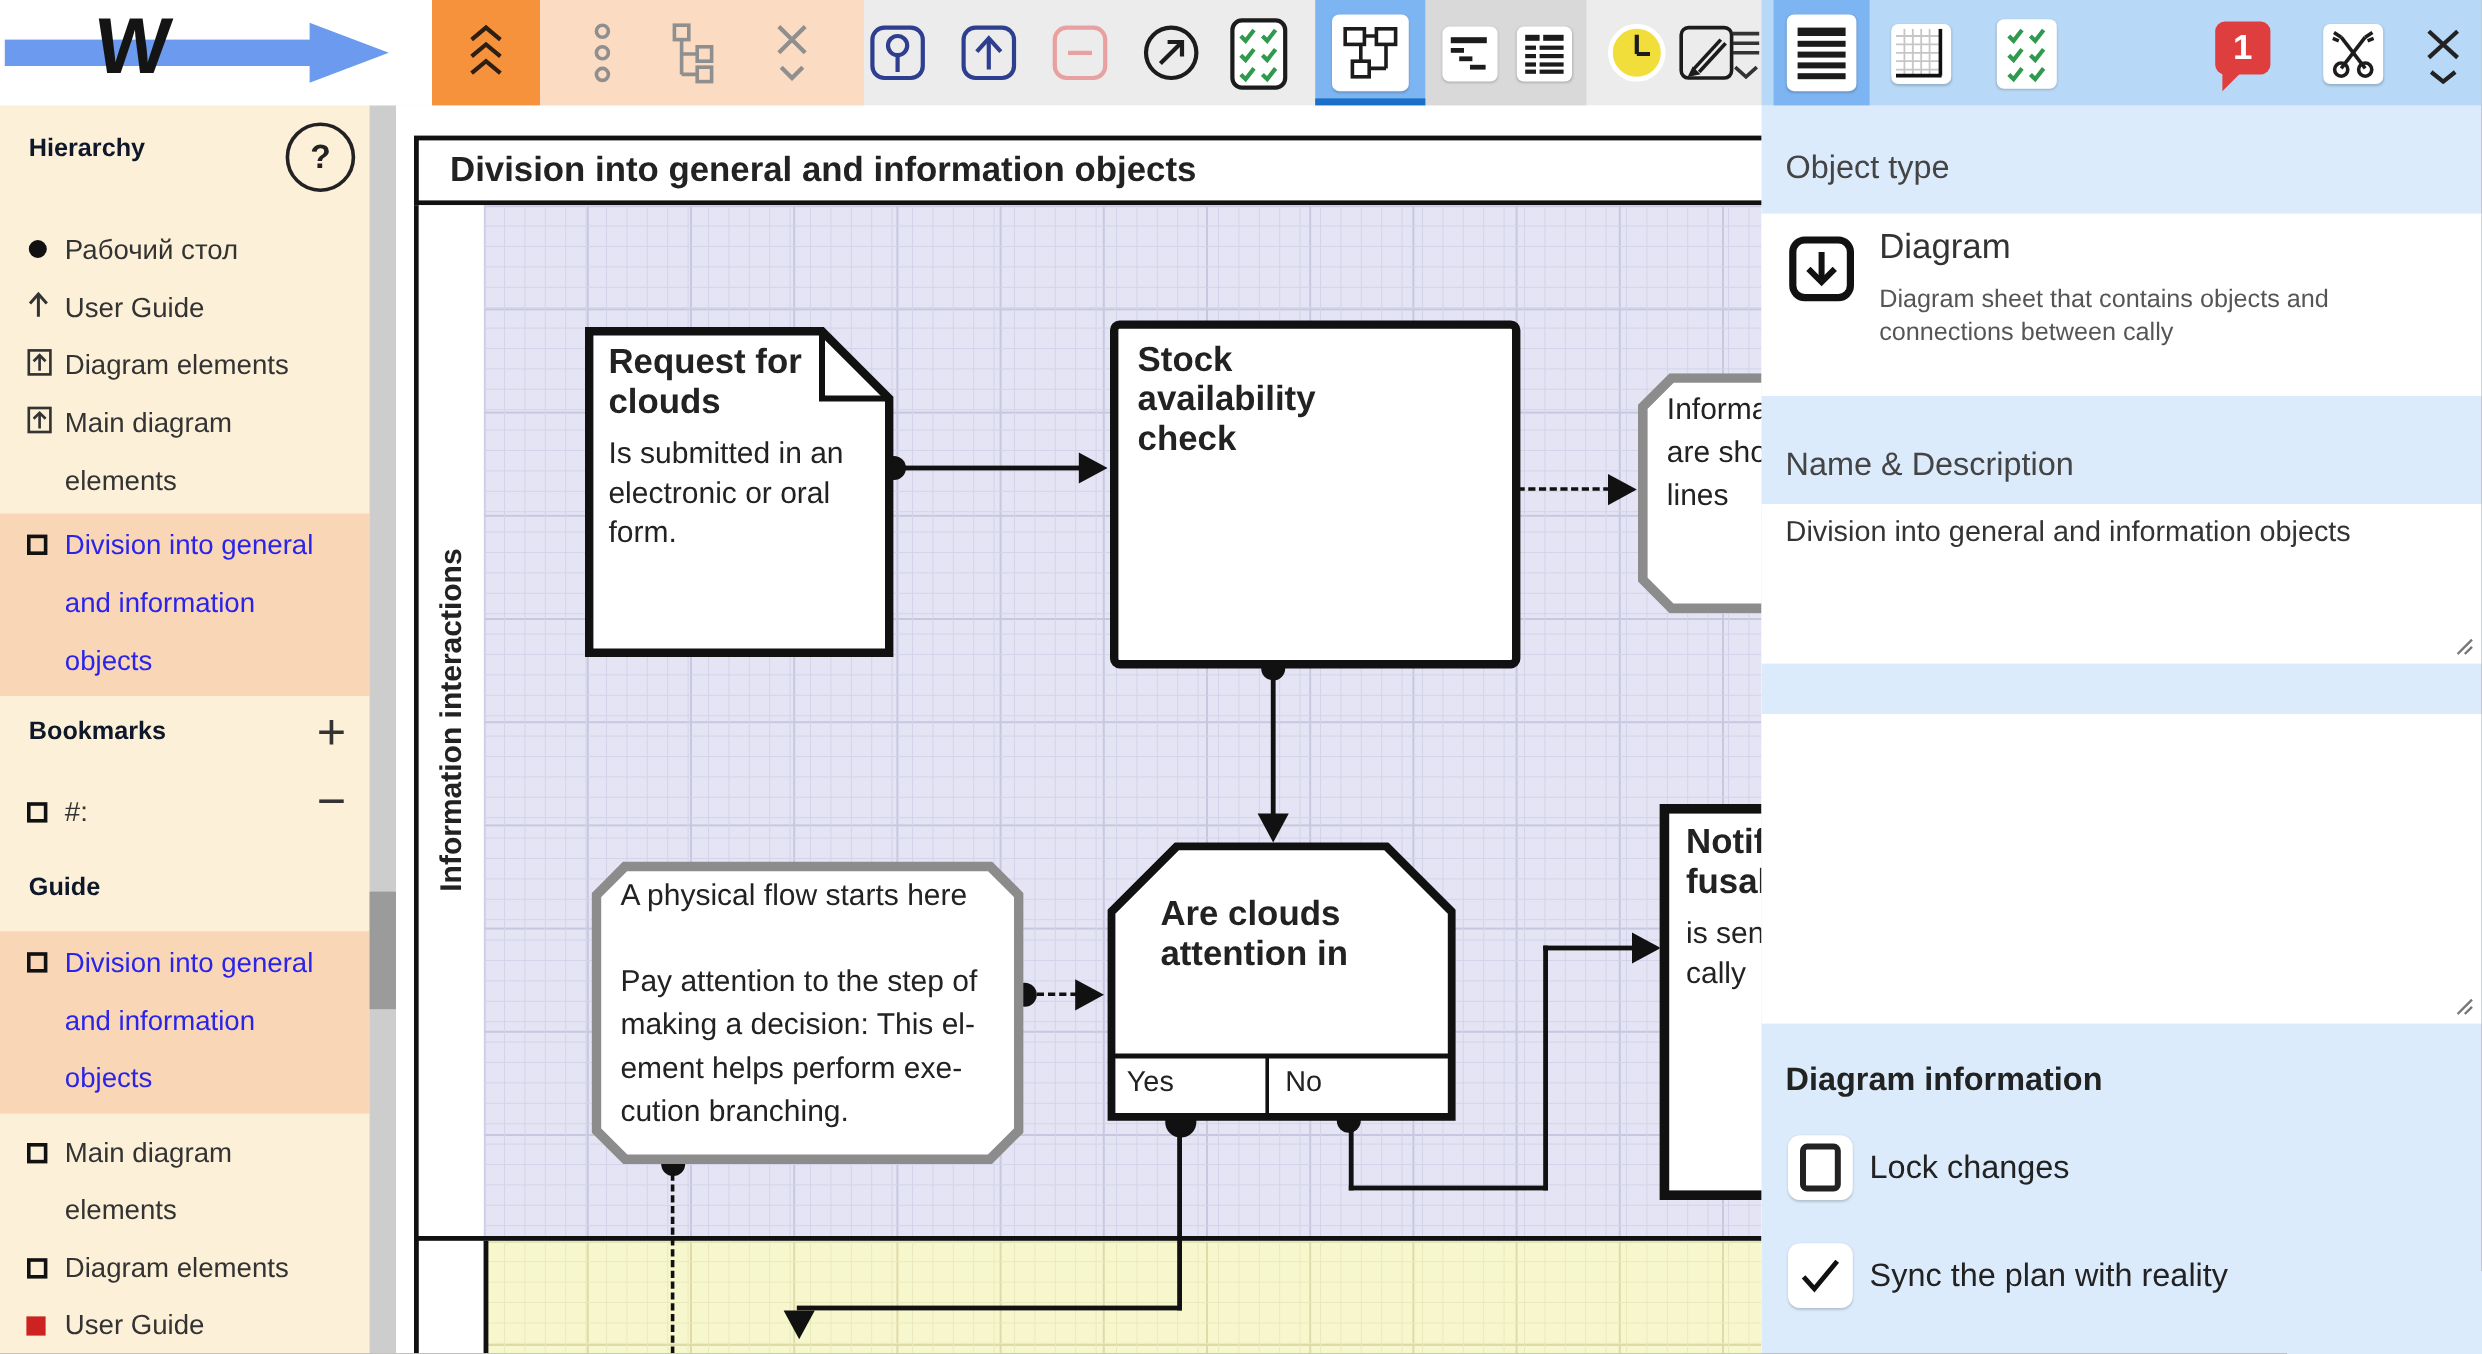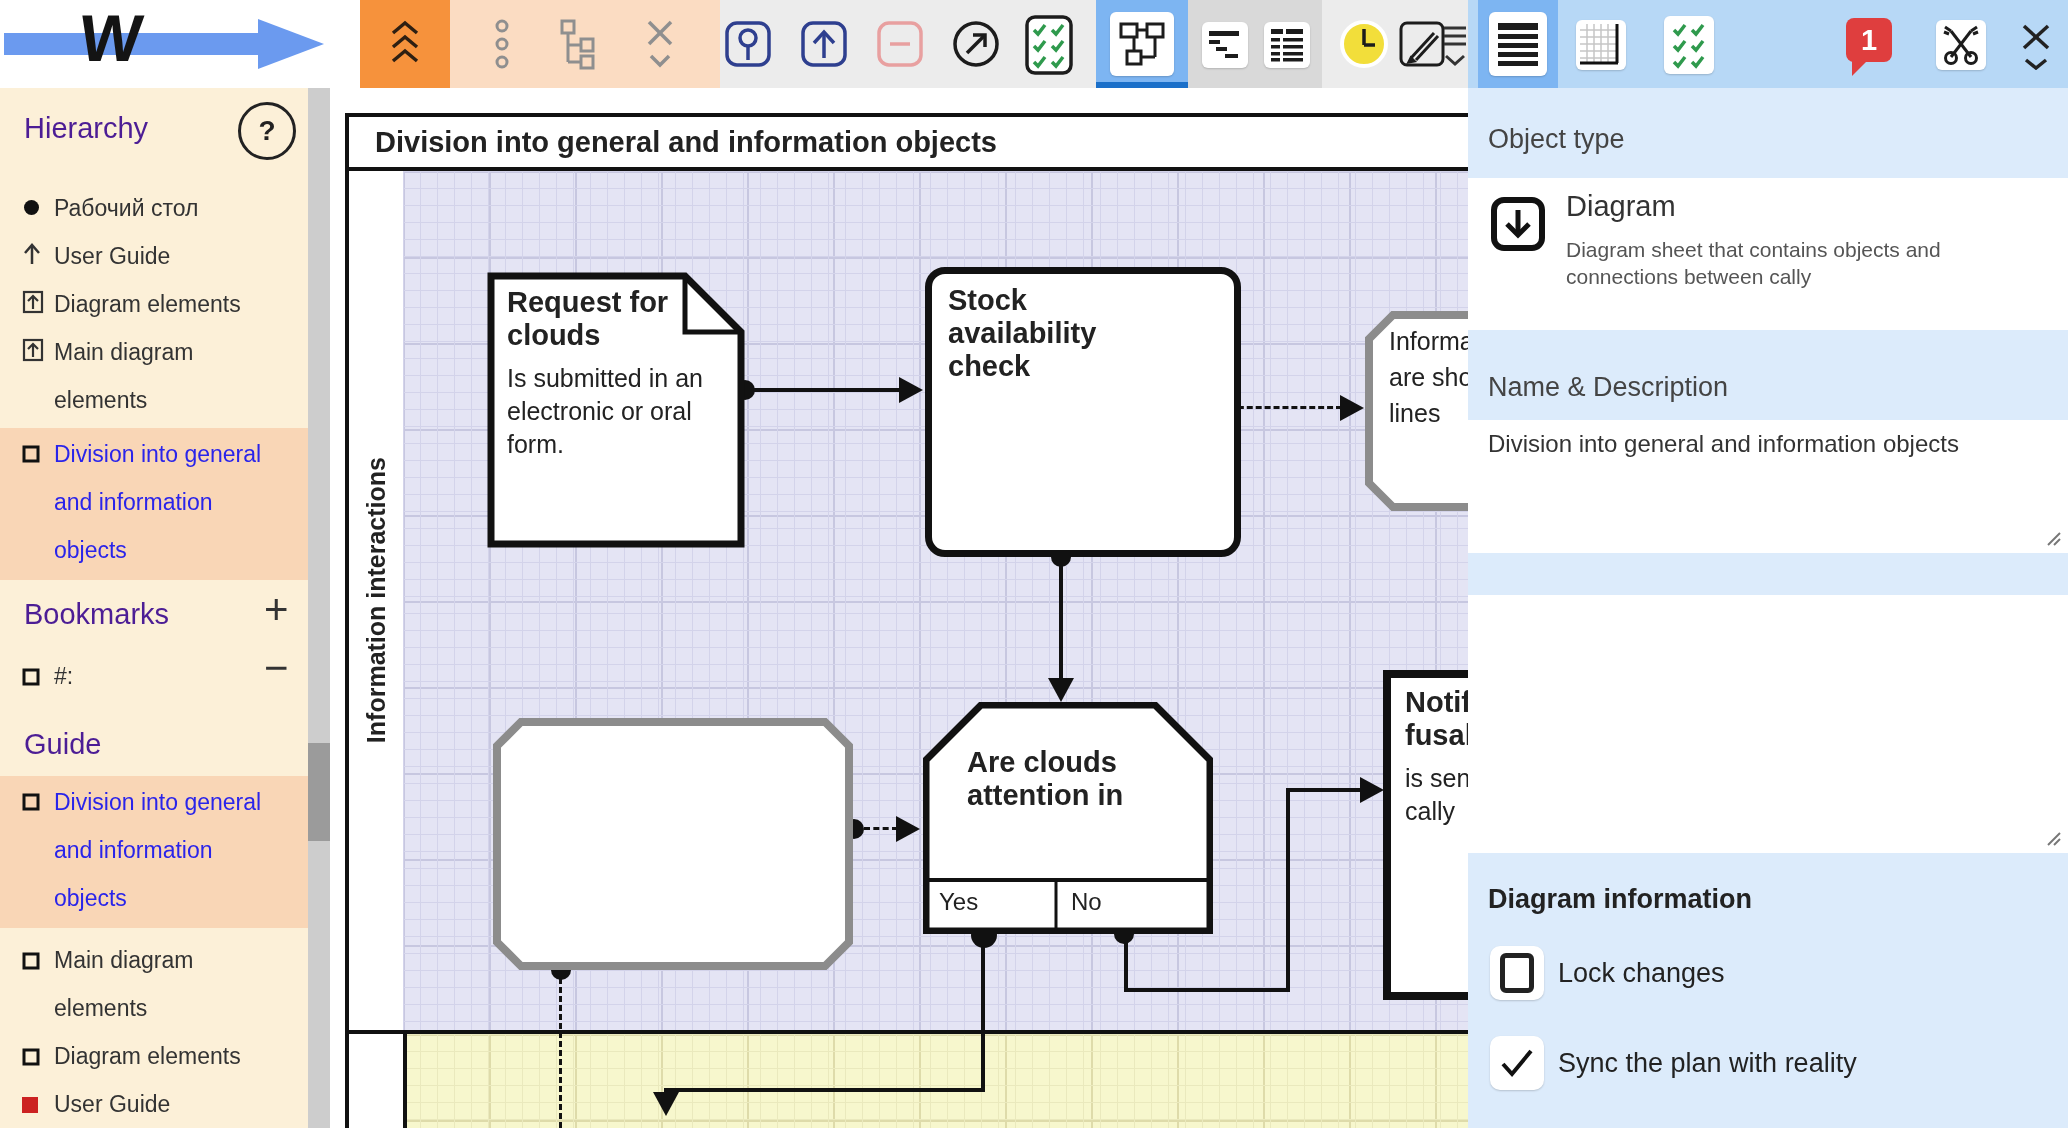--- a/index.html
+++ b/index.html
@@ -23,21 +23,21 @@
       linear-gradient(to right,#c7c7e0 2px,transparent 2px),linear-gradient(to bottom,#c7c7e0 2px,transparent 2px);
       background-size:17px 17px,17px 17px,86px 86px,86px 86px}
   .g2{background-color:#f7f7cd;background-image:
       linear-gradient(to right,#eae9bd 1px,transparent 1px),linear-gradient(to bottom,#eae9bd 1px,transparent 1px),
       linear-gradient(to right,#dedbaa 2px,transparent 2px),linear-gradient(to bottom,#dedbaa 2px,transparent 2px);
       background-size:17px 17px,17px 17px,86px 86px,86px 86px}
   .nt{font-weight:bold;font-size:29px;line-height:33px}
   .nb{font-size:25px;line-height:33px}
   .sbtxt{font-size:23px;line-height:48px;color:#333}
   .sblink{color:#2a24ea}
-  .sbhead{font-size:29px;font-weight:normal;color:#4c1d95}
+  .sbhead{font-size:21px;font-weight:bold;color:#0f172a}
 </style>
 </head>
 <body>
 
 <div id="app">
 
   <div class="abs" style="left:0;top:0;width:2068px;height:88px;background:#ececec">
 
     <div class="abs" style="left:0;top:0;width:360px;height:88px;background:#fff">
       <div class="abs" style="left:4px;top:33px;width:256px;height:22px;background:#6b9aef"></div>
@@ -346,21 +346,21 @@
 
     <div class="abs" style="left:157px;top:184px;width:258px;height:276px">
       <svg width="258" height="276" viewBox="0 0 258 276">
           <path d="M4,4 H198 L254,60 V272 H4 Z" fill="#fff" stroke="#111" stroke-width="7"></path>
           <path d="M198,4 V60 H254" fill="none" stroke="#111" stroke-width="5"></path>
         </svg>
       <div class="abs nt" style="left:20px;top:14px;width:170px">Request for clouds</div>
       <div class="abs nb" style="left:20px;top:90px;width:220px">Is submitted in an electronic or oral form.</div>
     </div>
 
-    <div class="abs" style="left:595px;top:179px;width:316px;height:290px;background:#fff;border:7px solid #111;border-radius:20px;box-sizing:border-box">
+    <div class="abs" style="left:595px;top:179px;width:342px;height:290px;background:#fff;border:7px solid #111;border-radius:8px;box-sizing:border-box">
       <div class="abs nt" style="left:16px;top:10px;width:230px">Stock availability check</div>
     </div>
 
     <div class="abs" style="left:1035px;top:223px;width:230px;height:200px">
       <svg width="230" height="200" viewBox="0 0 230 200">
           <polygon points="28,4 202,4 226,28 226,172 202,196 28,196 4,172 4,28" fill="#fff" stroke="#8c8c8c" stroke-width="8"></polygon>
         </svg>
       <div class="abs nb pl" style="left:24px;top:12px;width:190px;line-height:36px">Informa
 are sho
 lines</div>
@@ -374,20 +374,26 @@
         </svg>
       <div class="abs nt" style="left:44px;top:44px;width:180px">Are clouds attention in</div>
       <div class="abs" style="left:16px;top:186px;font-size:24px">Yes</div>
       <div class="abs" style="left:148px;top:186px;font-size:24px">No</div>
     </div>
 
     <div class="abs" style="left:163px;top:630px;width:360px;height:252px">
       <svg width="360" height="252" viewBox="0 0 360 252">
           <polygon points="28,4 332,4 356,28 356,224 332,248 28,248 4,224 4,28" fill="#fff" stroke="#8c8c8c" stroke-width="8"></polygon>
         </svg>
+      <div class="abs nb pl" style="left:24px;top:10px;width:320px;line-height:36px">A physical flow starts here
+
+Pay attention to the step of
+making a decision: This el-
+ement helps perform exe-
+cution branching.</div>
     </div>
 
     <div class="abs" style="left:1053px;top:582px;width:200px;height:330px;background:#fff;border:8px solid #111;box-sizing:border-box">
       <div class="abs nt pl" style="left:14px;top:8px;width:170px">Notifi
 fusal</div>
       <div class="abs nb pl" style="left:14px;top:84px;width:170px">is sen
 cally</div>
     </div>
   </div>
 

